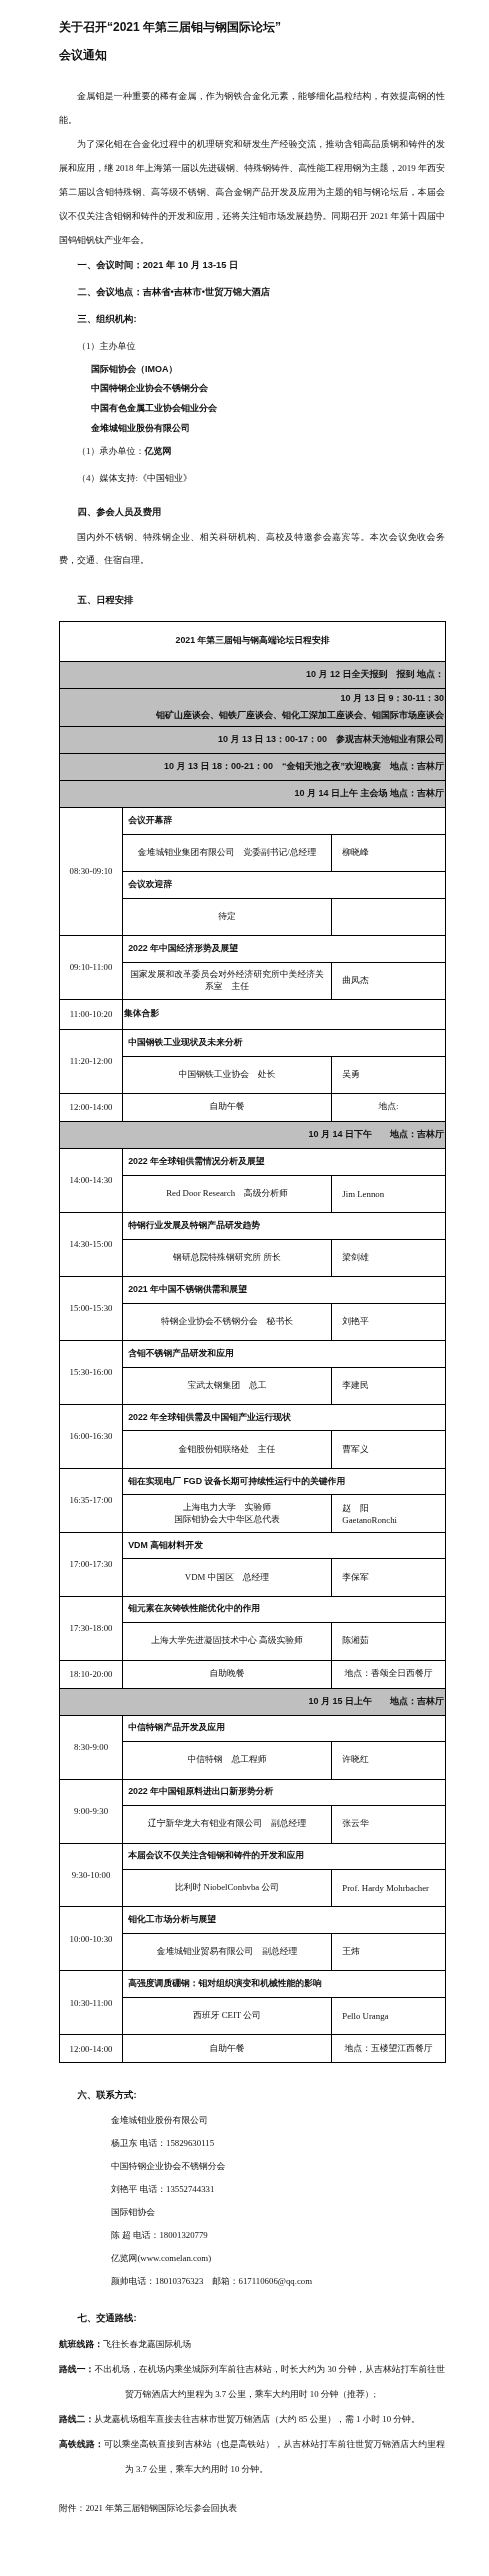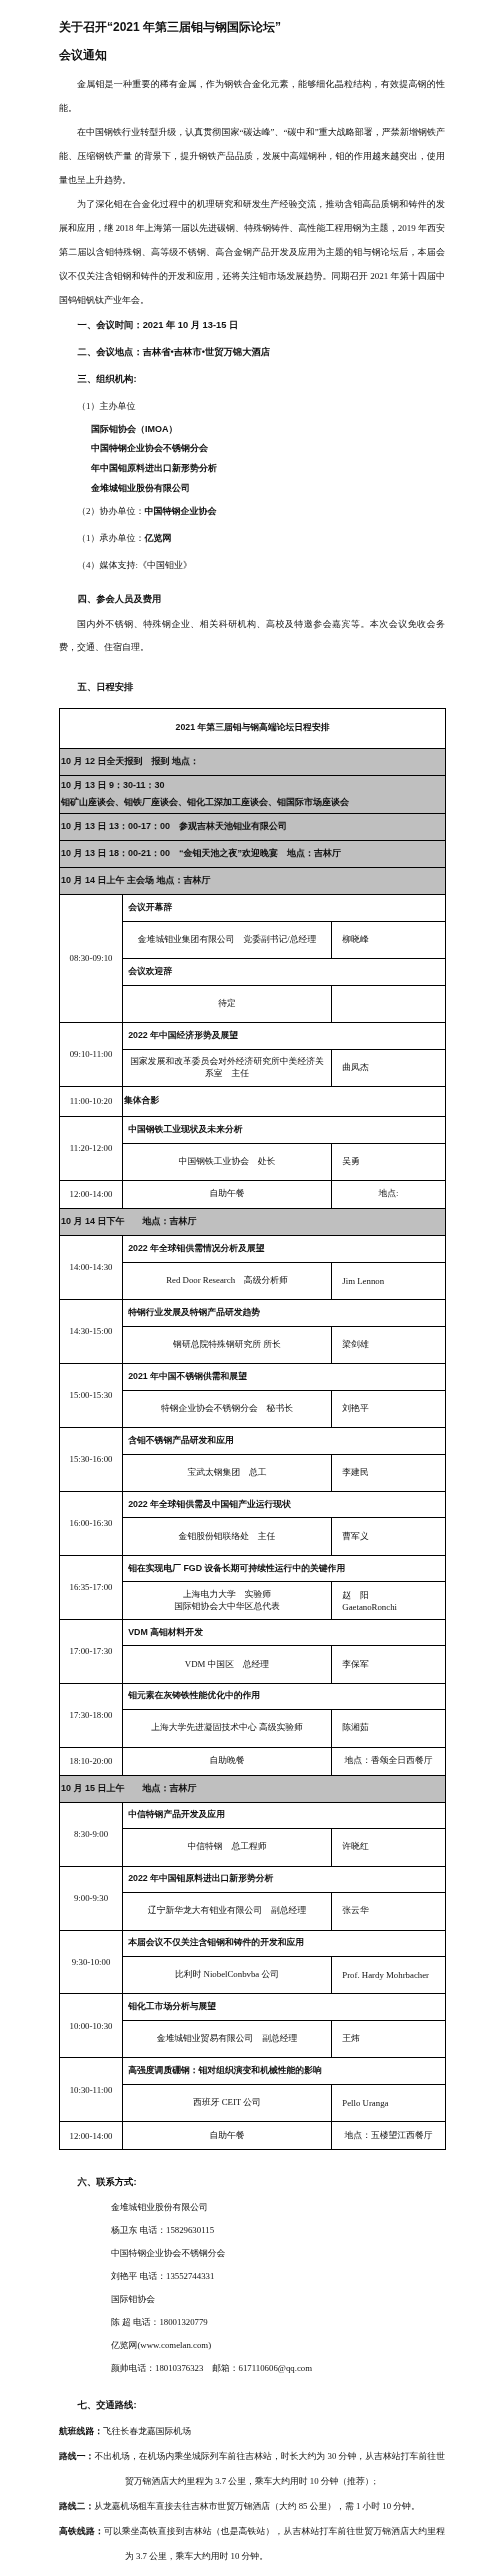--- a/index.html
+++ b/index.html
@@ -6,36 +6,36 @@
   html,body{margin:0;padding:0;}
   body{width:489px;height:3091px;overflow:hidden;background:#fff;color:var(--ink);
        font-family:"Liberation Serif","DejaVu Serif",serif;}
   .page{width:386px;padding:18.5px 44px 0 59px;position:relative;}
   
   .doc-title{font-family:"Liberation Sans","DejaVu Sans",sans-serif;font-weight:700;
              font-size:12px;text-align:left;margin:0;line-height:17.5px;}
   .doc-title.second{margin-top:11.3px;}
   
   .body-para{font-size:9px;line-height:24px;text-align:justify;text-indent:2em;margin:0;}
-  .first-para{margin-top:7px;}
+  .first-para{margin-top:19px;}
   
   .sec{font-family:"Liberation Sans","DejaVu Sans",sans-serif;font-weight:700;
        font-size:9.3px;line-height:27px;margin:0;text-indent:2em;}
   .sec .val{font-weight:700;}
   .sub{font-size:9px;line-height:27px;margin:0;text-indent:2em;font-weight:400;}
   .sub .val-b{font-family:"Liberation Sans","DejaVu Sans",sans-serif;font-weight:700;}
   .host-line{font-family:"Liberation Sans","DejaVu Sans",sans-serif;font-weight:700;
              font-size:9px;line-height:19.6px;padding-left:32px;}
   
   table.schedule{border-collapse:collapse;width:386px;margin-top:7.2px;table-layout:fixed;}
   table.schedule td{border:1px solid #000;font-size:8.8px;vertical-align:middle;
                     word-break:break-word;}
   td.tbl-title{font-family:"Liberation Sans","DejaVu Sans",sans-serif;font-weight:700;
                font-size:12px;text-align:center;height:37px;}
-  tr.banner-row td{background:var(--gray);text-align:left;
+  tr.banner-row td{background:var(--gray);text-align:right;
                    font-family:"Liberation Sans","DejaVu Sans",sans-serif;font-weight:700;
                    font-size:9px;height:24px;}
   .banner-line{line-height:17.5px;}
   td.time-cell{text-align:center;font-size:8.5px;}
   td.stitle-cell{font-family:"Liberation Sans","DejaVu Sans",sans-serif;font-weight:700;
                  text-align:left;padding:2.1px 5.2px;height:21.6px;}
   td.org-cell{text-align:center;padding:2.1px 7.2px;height:32px;font-size:8.5px;white-space:pre-line;}
   td.spk-cell{text-align:left;padding:2.1px 2.1px 2.1px 10.3px;font-size:8.8px;white-space:pre-line;}
   td.merged-cell{text-align:left;font-family:"Liberation Sans","DejaVu Sans",sans-serif;
                  font-weight:700;height:27px;}
@@ -50,36 +50,34 @@
 </style>
 </head>
 <body>
 
 <div class="page">
 
   <h1 class="doc-title">关于召开“2021 年第三届钼与钢国际论坛”</h1>
   <h1 class="doc-title second">会议通知</h1>
 
   <p class="body-para first-para">金属钼是一种重要的稀有金属，作为钢铁合金化元素，能够细化晶粒结构，有效提高钢的性能。</p>
-  <p class="body-para">在中国钢铁行业转型升级，认真贯彻国家“碳达峰”、“碳中和”重大战略部署，严禁新增钢铁产能、压缩钢铁产量 的背景下，提升钢铁产品品质，发展中高端钢种，钼的作用越来越突出，使用量也呈上升趋势。</p>
   <p class="body-para">为了深化钼在合金化过程中的机理研究和研发生产经验交流，推动含钼高品质钢和铸件的发展和应用，继 2018 年上海第一届以先进碳钢、特殊钢铸件、高性能工程用钢为主题，2019 年西安第二届以含钼特殊钢、高等级不锈钢、高合金钢产品开发及应用为主题的钼与钢论坛后，本届会议不仅关注含钼钢和铸件的开发和应用，还将关注钼市场发展趋势。同期召开 2021 年第十四届中国钨钼钒钛产业年会。</p>
 
   <p class="sec"><span>一、会议时间：</span><span class="val">2021 年 10 月 13-15 日</span></p>
   <p class="sec"><span>二、会议地点：</span><span class="val">吉林省•吉林市•世贸万锦大酒店</span></p>
   <p class="sec">三、组织机构:</p>
 
   <p class="sub">（1）主办单位</p>
   <div id="hosts-list">
       <div class="host-line">国际钼协会（IMOA）</div>
       <div class="host-line">中国特钢企业协会不锈钢分会</div>
-      <div class="host-line">年中国钼原料进出口新形势分析</div>
+      <div class="host-line">中国有色金属工业协会钼业分会</div>
       <div class="host-line">金堆城钼业股份有限公司</div>
     </div>
 
-  <p class="sub"><span>（2）协办单位：</span><span class="val-b">中国特钢企业协会</span></p>
   <p class="sub"><span>（1）承办单位：</span><span class="val-b">亿览网</span></p>
   <p class="sub"><span>（4）媒体支持:</span><span>《中国钼业》</span></p>
 
   <p class="sec" style="margin-top:7.2px">四、参会人员及费用</p>
   <p class="body-para" style="line-height:23px">国内外不锈钢、特殊钢企业、相关科研机构、高校及特邀参会嘉宾等。本次会议免收会务费，交通、住宿自理。</p>
 
   <p class="sec" style="margin-top:14.4px">五、日程安排</p>
 
   <table class="schedule">
     <colgroup>

